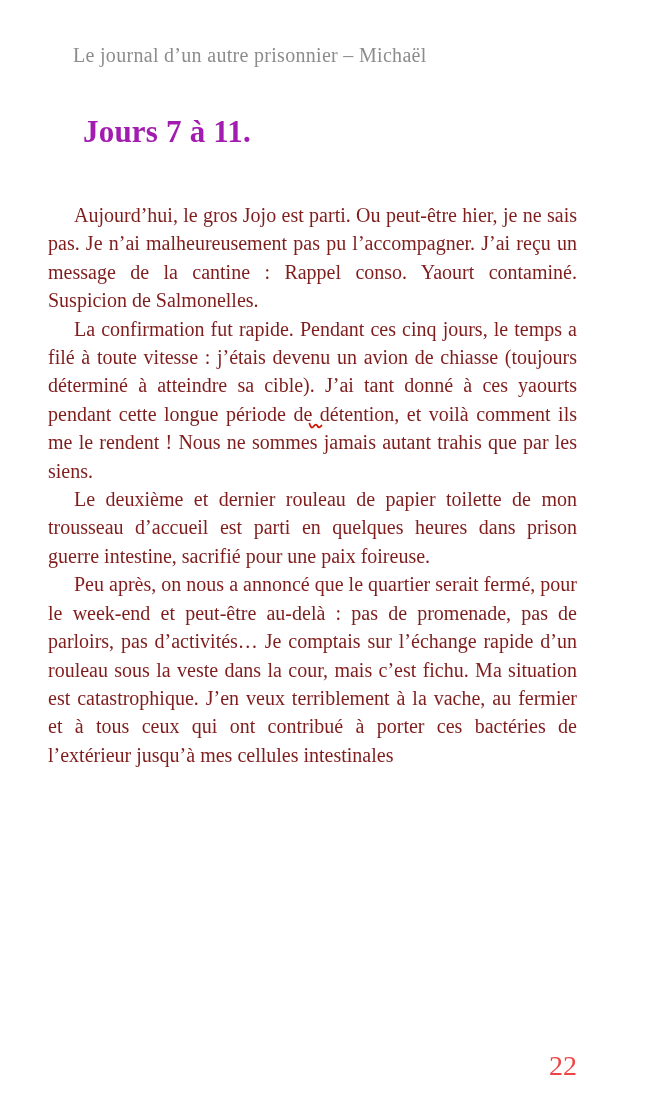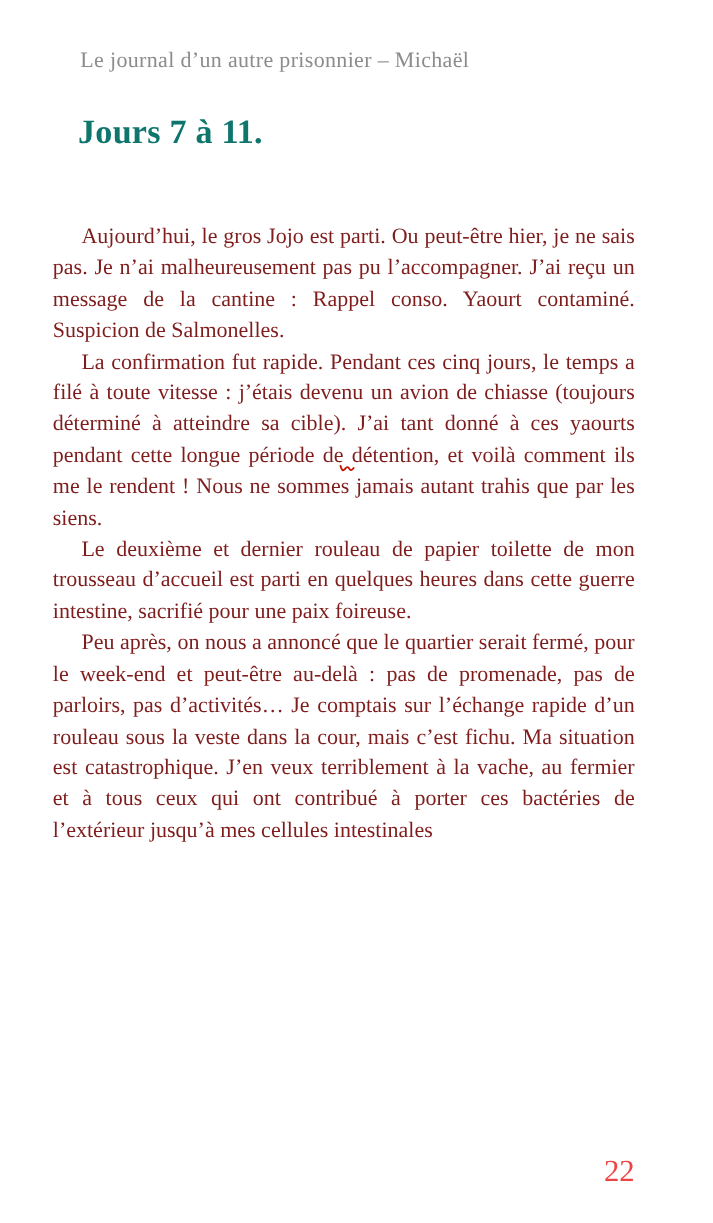--- a/index.html
+++ b/index.html
@@ -23,25 +23,25 @@
     font-size: 20px;
     line-height: 1.2;
     color: #8c8c8c;
     letter-spacing: 0.3px;
     white-space: nowrap;
   }
   .chapter-title {
     position: absolute;
     left: 71px;
     top: 102px;
-    margin: 0;
+    margin: 12px;
     font-size: 31px;
     line-height: 1.15;
     font-weight: bold;
-    color: #0f766e;
+    color: #a21caf;
     letter-spacing: 0.2px;
   }
   .body-text {
     position: absolute;
     left: 48px;
     top: 201px;
     width: 529px;
     font-size: 20px;
     line-height: 28.4px;
     text-align: justify;
@@ -80,21 +80,21 @@
   <h1 class="chapter-title">Jours 7 à 11.</h1>
 
   <div class="body-text">
 
     <p>Aujourd’hui, le gros Jojo est parti. Ou peut-être hier, je ne sais pas. Je n’ai malheureusement pas pu l’accompagner. J’ai reçu un message de la cantine&nbsp;: Rappel conso. Yaourt contaminé. Suspicion de Salmonelles.</p>
 
     <p><span>La confirmation fut rapide. Pendant ces cinq jours, le temps a filé à toute vitesse&nbsp;: j’étais devenu un avion de chiasse (toujours déterminé à atteindre sa cible). J’ai tant donné à ces yaourts pendant cette longue période de</span><span class="squig"> <svg width="15" height="10" viewBox="0 0 15 10" aria-hidden="true">
             <path d="M1.5,2.5 Q3,8.5 5.5,5.5 Q8,2 9.5,5 Q11,8 13.5,4.5" fill="none" stroke="#cc1100" stroke-width="1.7" stroke-linecap="round"></path>
           </svg></span><span>détention, et voilà comment ils me le rendent&nbsp;! Nous ne sommes jamais autant trahis que par les siens.</span></p>
 
-    <p>Le deuxième et dernier rouleau de papier toilette de mon trousseau d’accueil est parti en quelques heures dans cette guerre intestine, sacrifié pour une paix foireuse.</p>
+    <p>Le deuxième et dernier rouleau de papier toilette de mon trousseau d’accueil est parti en quelques heures dans prison guerre intestine, sacrifié pour une paix foireuse.</p>
 
 
     <p>Peu après, on nous a annoncé que le quartier serait fermé, pour le week-end et peut-être au-delà&nbsp;: pas de promenade, pas de parloirs, pas d’activités… Je comptais sur l’échange rapide d’un rouleau sous la veste dans la cour, mais c’est fichu. Ma situation est catastrophique. J’en veux terriblement à la vache, au fermier et à tous ceux qui ont contribué à porter ces bactéries de l’extérieur jusqu’à mes cellules intestinales</p>
 
   </div>
 
   <div class="page-number">22</div>
 
 </div>
 

